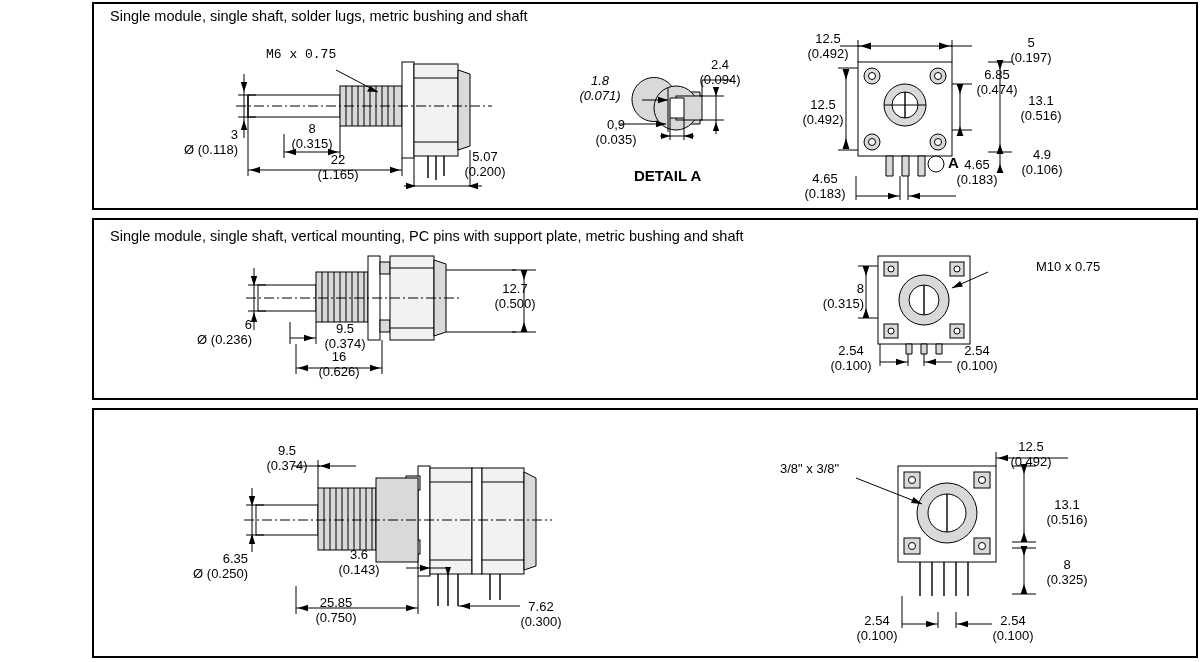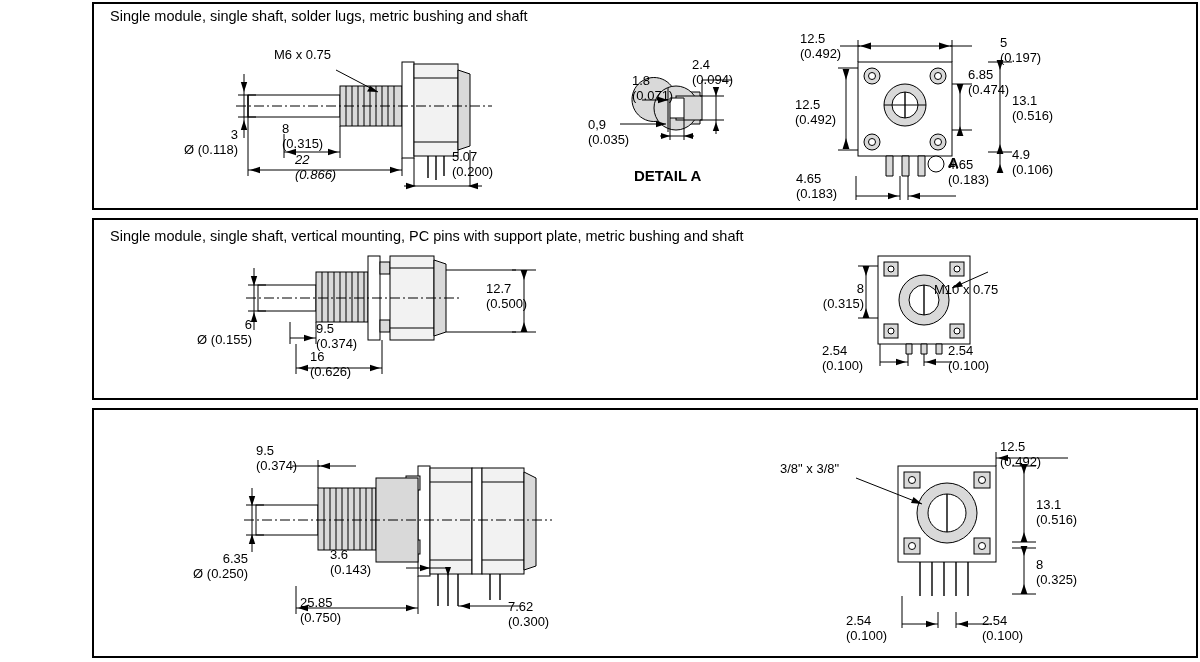--- a/index.html
+++ b/index.html
@@ -21,20 +21,21 @@
   .panel-title {
     position:absolute;
     font-size:14.5px;
     white-space:nowrap;
   }
   .dim {
     position:absolute;
     font-size:13px;
     line-height:1.12;
     white-space:nowrap;
+    text-align:center;
   }
   .dim.right { text-align:right; }
   .bold { font-weight:bold; font-size:15px; }
   svg { position:absolute; left:0; top:0; overflow:visible; }
   .ln { stroke:#000; fill:none; }
   .thin { stroke-width:1; }
   .med { stroke-width:1.4; }
   .fillblk { fill:#000; stroke:none; }
   .fillgry { fill:#d9d9d9; stroke:#000; stroke-width:1; }
   .filllt { fill:#f2f2f2; stroke:#000; stroke-width:1; }
@@ -89,34 +90,34 @@
 
     <path class="ln thin" d="M414,158 L414,186 M470,150 L470,186"></path>
     <path class="ln thin" d="M404,186 L482,186"></path>
     <path class="fillblk" d="M416,186 l-10,-3.2 l0,6.4 Z"></path>
     <path class="fillblk" d="M468,186 l10,-3.2 l0,6.4 Z"></path>
 
     <path class="ln thin" d="M336,70 L378,92"></path>
     <path class="fillblk" d="M378,92 l-11,-0.5 l3.5,-5.5 Z"></path>
   </svg>
 
-  <div class="dim" style="left:274px; top:48px;">
+  <div class="dim" style="left:266px; top:48px;font-family:Liberation Mono, monospace;">
     <span>M6 x 0.75</span>
   </div>
   <div class="dim right" style="left:178px; top:128px; width:60px;">
     <div>3</div>
     <div>Ø (0.118)</div>
   </div>
   <div class="dim" style="left:282px; top:122px; width:60px;">
     <div>8</div>
     <div>(0.315)</div>
   </div>
-  <div class="dim" style="left:295px; top:153px; width:60px;font-style:italic;">
+  <div class="dim" style="left:308px; top:153px; width:60px;">
     <div>22</div>
-    <div>(0.866)</div>
+    <div>(1.165)</div>
   </div>
   <div class="dim" style="left:452px; top:150px; width:66px;">
     <div>5.07</div>
     <div>(0.200)</div>
   </div>
 
   <svg width="1200" height="662">
 
     <path class="ln med fillgry" d="M676,100 a22,22 0 1,1 0,-1 L676,92 L700,92 L700,124 L676,124 Z"></path>
     <circle class="ln med fillgry" cx="676" cy="108" r="22"></circle>
@@ -137,21 +138,21 @@
     <path class="fillblk" d="M716,96 l-3.2,-9 l6.4,0 Z"></path>
     <path class="fillblk" d="M716,122 l-3.2,9 l6.4,0 Z"></path>
     <path class="ln thin" d="M700,96 L724,96 M700,120 L724,120"></path>
 
     <path class="ln thin" d="M670,118 L670,140 M684,118 L684,140"></path>
     <path class="ln thin" d="M660,136 L694,136"></path>
     <path class="fillblk" d="M670,136 l-9,-3 l0,6 Z"></path>
     <path class="fillblk" d="M684,136 l9,-3 l0,6 Z"></path>
   </svg>
 
-  <div class="dim" style="left:632px; top:74px; width:56px;">
+  <div class="dim" style="left:572px; top:74px; width:56px;font-style:italic;">
     <div>1.8</div>
     <div>(0.071)</div>
   </div>
   <div class="dim" style="left:692px; top:58px; width:56px;">
     <div>2.4</div>
     <div>(0.094)</div>
   </div>
   <div class="dim" style="left:588px; top:118px; width:56px;">
     <div>0,9</div>
     <div>(0.035)</div>
@@ -284,21 +285,21 @@
 
     <path class="ln thin" d="M524,272 L524,330"></path>
     <path class="fillblk" d="M524,280 l-3.4,-10 l6.8,0 Z"></path>
     <path class="fillblk" d="M524,322 l-3.4,10 l6.8,0 Z"></path>
     <path class="ln thin" d="M512,270 L536,270 M512,332 L536,332"></path>
     <path class="ln thin" d="M446,270 L516,270 M446,332 L516,332"></path>
   </svg>
 
   <div class="dim right" style="left:190px; top:318px; width:62px;">
     <div>6</div>
-    <div>Ø (0.155)</div>
+    <div>Ø (0.236)</div>
   </div>
   <div class="dim" style="left:316px; top:322px; width:58px;">
     <div>9.5</div>
     <div>(0.374)</div>
   </div>
   <div class="dim" style="left:310px; top:350px; width:58px;">
     <div>16</div>
     <div>(0.626)</div>
   </div>
   <div class="dim" style="left:486px; top:282px; width:58px;">
@@ -336,21 +337,21 @@
     <path class="fillblk" d="M906,362 l-10,-3.2 l0,6.4 Z"></path>
     <path class="ln thin" d="M908,354 L908,366 M880,344 L880,366"></path>
     <path class="ln thin" d="M924,362 L952,362"></path>
     <path class="fillblk" d="M926,362 l10,-3.2 l0,6.4 Z"></path>
     <path class="ln thin" d="M924,354 L924,366"></path>
 
     <path class="ln thin" d="M988,272 L952,288"></path>
     <path class="fillblk" d="M952,288 l11,-1.5 l-3,-5.5 Z"></path>
   </svg>
 
-  <div class="dim" style="left:934px; top:260px;margin-top:23px;">M10 x 0.75</div>
+  <div class="dim" style="left:1036px; top:260px;">M10 x 0.75</div>
   <div class="dim right" style="left:806px; top:282px; width:58px;">
     <div>8</div>
     <div>(0.315)</div>
   </div>
   <div class="dim" style="left:822px; top:344px; width:58px;">
     <div>2.54</div>
     <div>(0.100)</div>
   </div>
   <div class="dim" style="left:948px; top:344px; width:58px;">
     <div>2.54</div>

